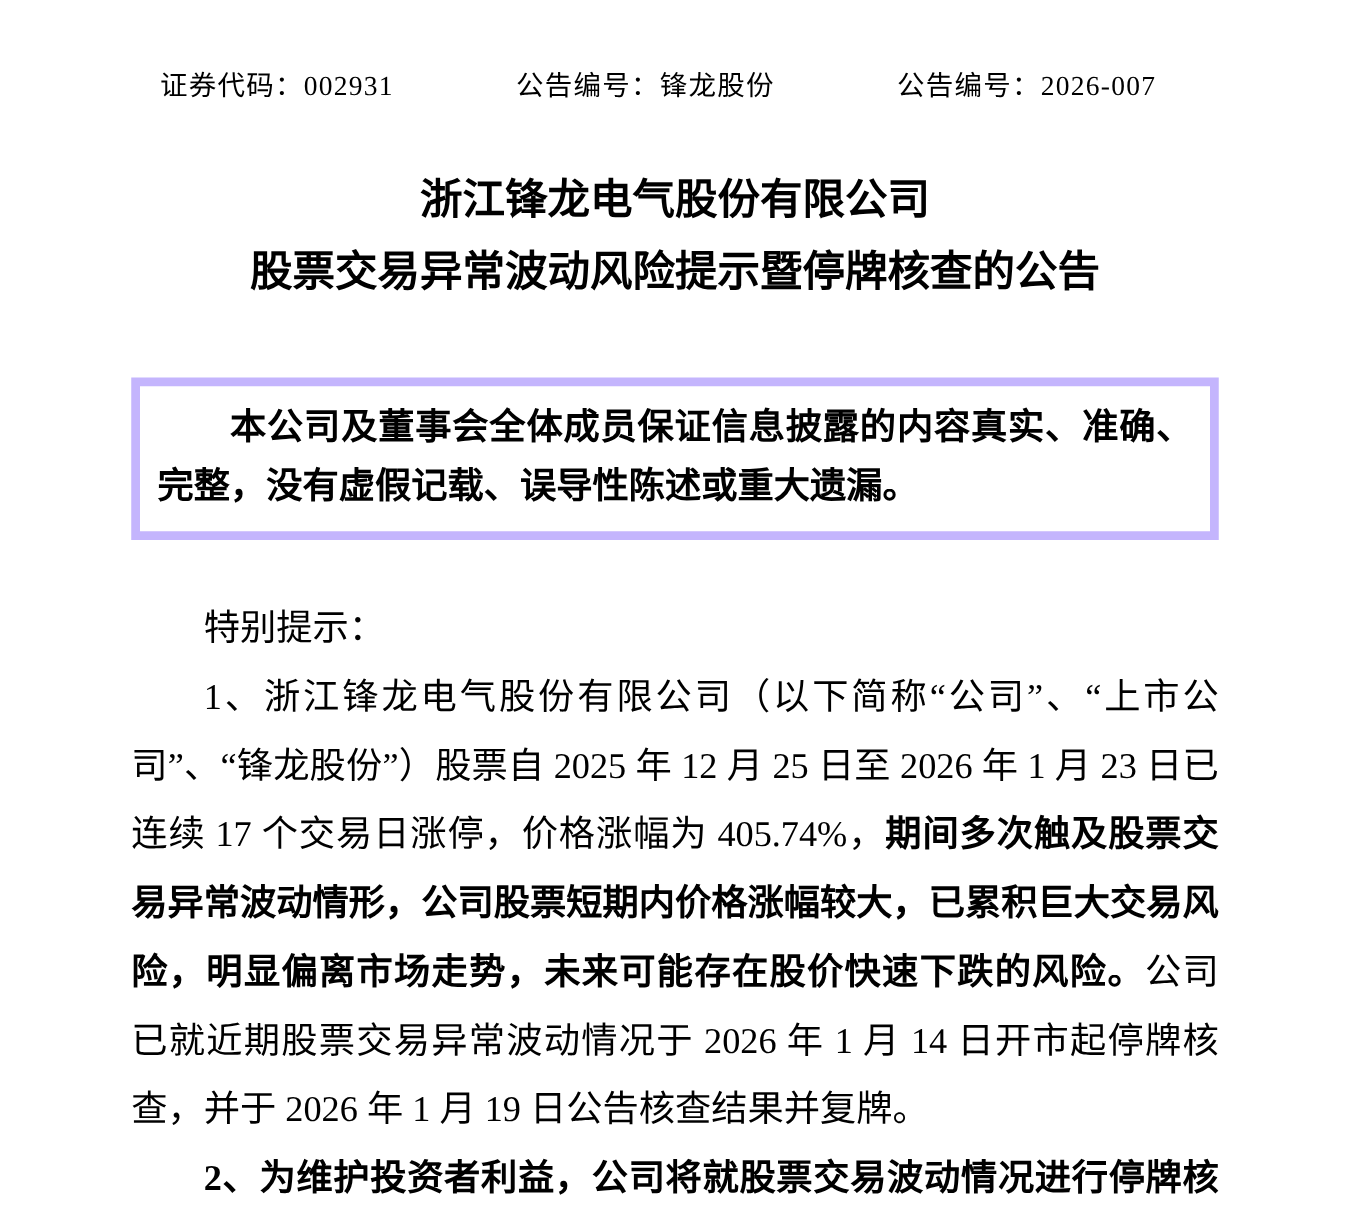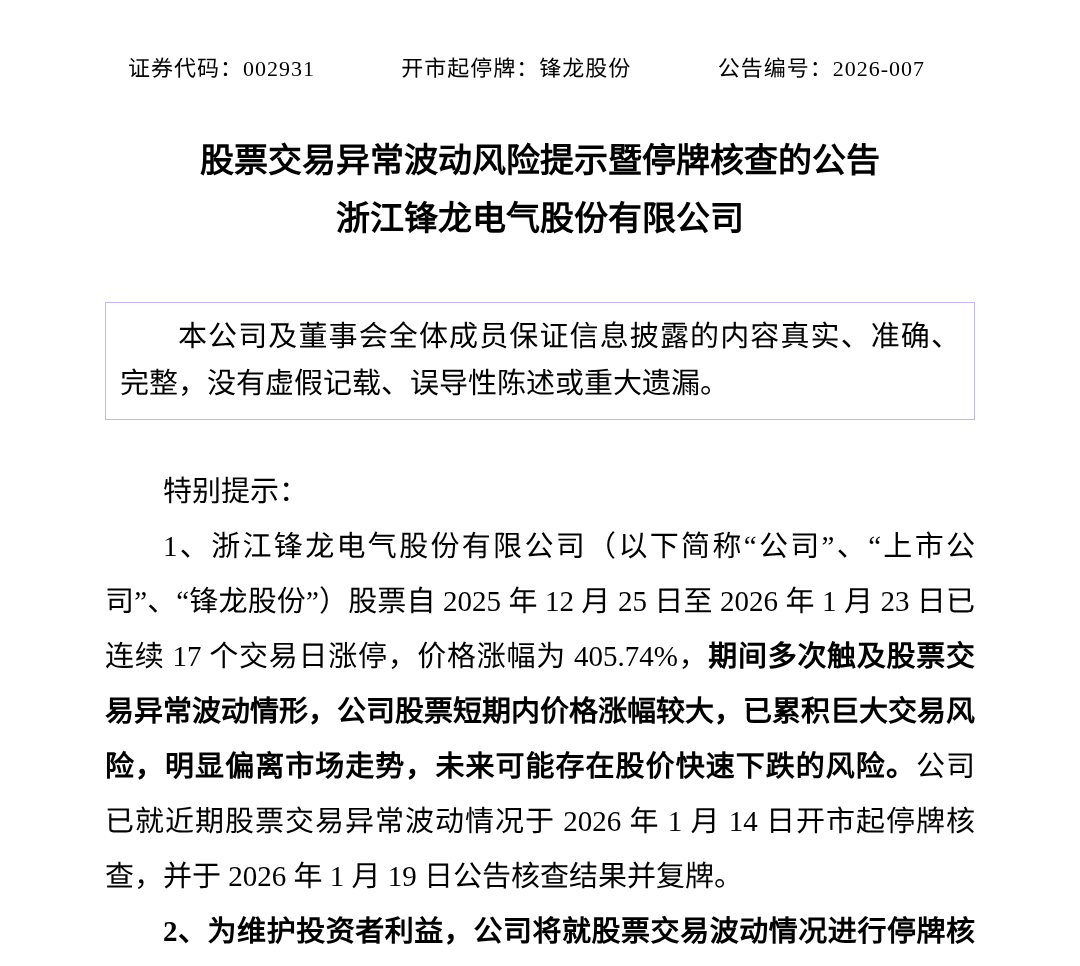--- a/index.html
+++ b/index.html
@@ -29,23 +29,23 @@
   .title-block { margin-top: 62px; }
   .title-line {
     text-align: center;
     font-weight: 700;
     font-size: 34px;
     line-height: 34px;
   }
   .title-line + .title-line { margin-top: 24px; }
   .disclaimer-box {
     margin-top: 66px;
-    border: 1px solid #c4b5fd;
+    border: 7px solid #c4b5fd;
     padding: 10px 14px 12px 14px;
-    font-weight: 400;
+    font-weight: 700;
     font-size: 29px;
     line-height: 47px;
     text-align: justify;
     text-indent: 2em;
   }
   .body-text {
     margin-top: 44px;
     font-size: 29px;
     line-height: 55px;
   }
@@ -59,27 +59,27 @@
   }
   .bold { font-weight: 700; }
 </style>
 </head>
 <body>
 
 <div class="page">
 
   <div class="doc-header">
     <span>证券代码：002931</span>
-    <span>开市起停牌：锋龙股份</span>
+    <span>公告编号：锋龙股份</span>
     <span>公告编号：2026-007</span>
   </div>
 
   <div class="title-block">
+    <div class="title-line">浙江锋龙电气股份有限公司</div>
     <div class="title-line">股票交易异常波动风险提示暨停牌核查的公告</div>
-    <div class="title-line">浙江锋龙电气股份有限公司</div>
   </div>
 
   <div class="disclaimer-box">
     <span>本公司及董事会全体成员保证信息披露的内容真实、准确、完整，没有虚假记载、误导性陈述或重大遗漏。</span>
   </div>
 
   <div class="body-text">
     <p class="special-note">特别提示：</p>
     <p class="para"><span>1、浙江锋龙电气股份有限公司（以下简称“公司”、“上市公司”、“锋龙股份”）股票自 2025 年 12 月 25 日至 2026 年 1 月 23 日已连续 17 个交易日涨停，价格涨幅为 405.74%，</span><span class="bold">期间多次触及股票交易异常波动情形，公司股票短期内价格涨幅较大，已累积巨大交易风险，明显偏离市场走势，未来可能存在股价快速下跌的风险。</span><span>公司已就近期股票交易异常波动情况于 2026 年 1 月 14 日开市起停牌核查，并于 2026 年 1 月 19 日公告核查结果并复牌。</span></p>
     <p class="para bold">2、为维护投资者利益，公司将就股票交易波动情况进行停牌核查。经公司申请，公司股票（证券简称：锋龙股份，证券代码：002931）自 2026 年 1 月 26 日（星期一）开市起停牌，自核查结束并披露核查公告后复牌，预计停牌时间不超过 5 个交易日。公司提醒广大投资者注意二级市场交易风险。</p>

